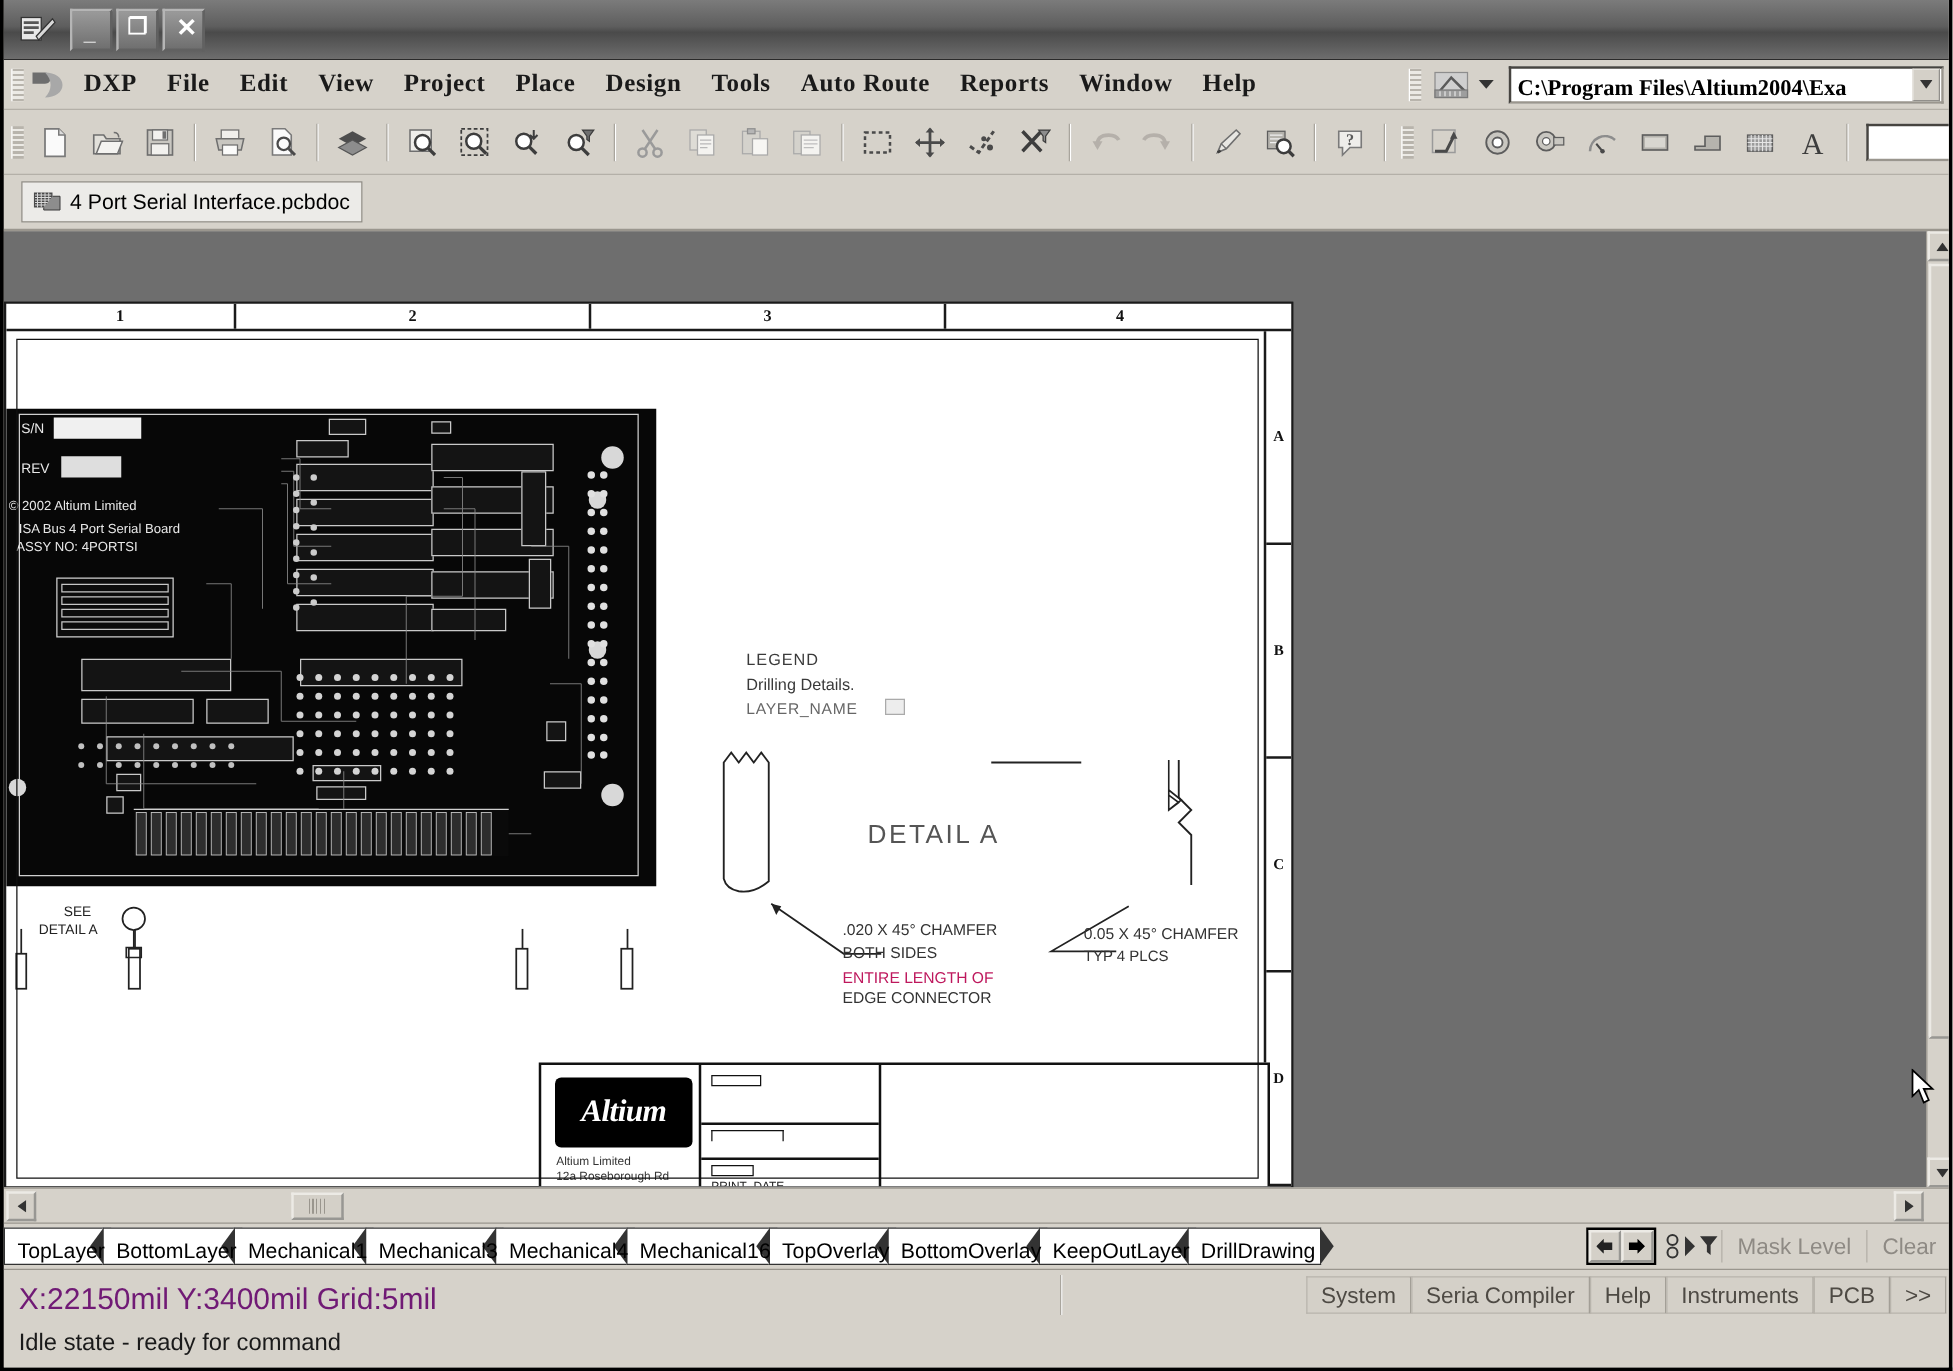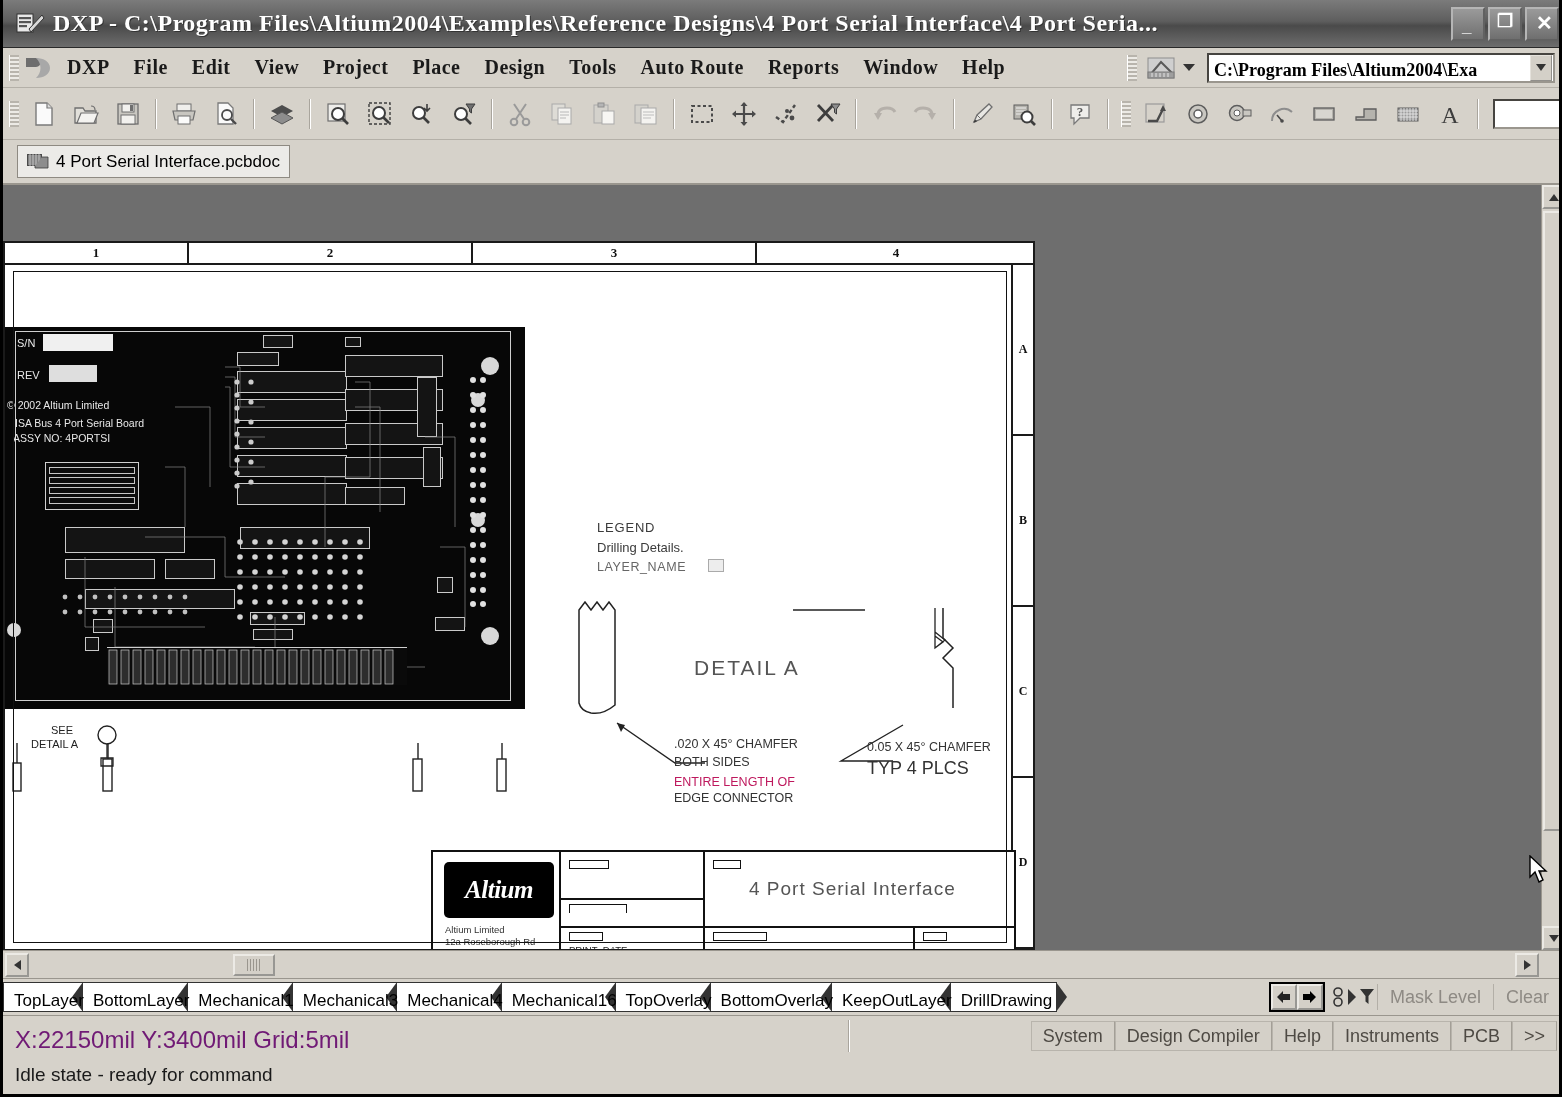--- a/index.html
+++ b/index.html
@@ -400,21 +400,20 @@
   <div id="titlebar">
     <div id="title-icon">
       <svg width="30" height="30" viewBox="0 0 30 30">
         <rect x="2" y="5" width="16" height="18" fill="#e8e8e8" stroke="#333"></rect>
         <rect x="4" y="8" width="12" height="2.2" fill="#555"></rect>
         <rect x="4" y="12" width="12" height="2.2" fill="#555"></rect>
         <rect x="4" y="16" width="8" height="2.2" fill="#555"></rect>
         <path d="M14 20 L27 6 L29 9 L16 23 Z" fill="#d8d8d8" stroke="#333"></path>
       </svg>
     </div>
-    <div id="title-text">DXP - C:\Program Files\Altium2004\Examples\Reference Designs\4 Port Serial Interface\4 Port Seria...</div>
     <div class="winbtn">
       <span style="left:9px;top:9px;font-size:17px;line-height:1">_</span>
     </div>
     <div class="winbtn">
       <span style="left:7px;top:3px;font-size:18px;line-height:1">❐</span>
     </div>
     <div class="winbtn">
       <span style="left:9px;top:4px;font-size:20px;line-height:1">✕</span>
     </div>
   </div>
@@ -1001,48 +1000,40 @@
       <svg style="position:absolute;left:828px;top:480px" width="120" height="70" viewBox="0 0 120 70">
         <path d="M70 2 L8 38 L60 38" fill="none" stroke="#222" stroke-width="1.4"></path>
       </svg>
 
       <div class="txtb" style="left:669px;top:494px;font-size:12.5px;color:#333">.020 X 45° CHAMFER</div>
       <div class="txtb" style="left:669px;top:512px;font-size:12.5px;color:#333">BOTH SIDES</div>
       <div class="txtb" style="left:669px;top:532px;font-size:12.5px;color:#be185d">ENTIRE LENGTH OF</div>
       <div class="txtb" style="left:669px;top:548px;font-size:12.5px;color:#333">EDGE CONNECTOR</div>
 
       <div class="txtb" style="left:862px;top:497px;font-size:12.5px;color:#333">0.05 X 45° CHAMFER</div>
-      <div class="txtb" style="left:862px;top:515px;font-size:18px;color:#333">TYP 4 PLCS</div>
+      <div class="txtb" style="left:862px;top:515px;font-size:12px;color:#333">TYP 4 PLCS</div>
 
       <div id="titleblock">
         <div id="tb-logo-cell">
           <div id="altium-logo">
             <span class="wm">Altium</span>
           </div>
           <div style="position:absolute;left:12px;top:72px;font-size:9.5px;color:#333;font-family:'Liberation Sans',sans-serif;">Altium Limited</div>
           <div style="position:absolute;left:12px;top:84px;font-size:9.5px;color:#333;font-family:'Liberation Sans',sans-serif;">12a Roseborough Rd</div>
         </div>
 
         <div style="width:144px;border-right:2px solid #111;position:relative">
           <div class="fieldbox" style="left:8px;top:8px;width:40px;height:9px"></div>
           <div style="position:absolute;left:0;top:46px;width:100%;height:2px;background:#111"></div>
           <div class="fieldbox" style="left:8px;top:52px;width:58px;height:9px;border-bottom:none;"></div>
           <div style="position:absolute;left:0;top:74px;width:100%;height:2px;background:#111"></div>
           <div class="fieldbox" style="left:8px;top:80px;width:34px;height:9px"></div>
           <div style="position:absolute;left:8px;top:92px;font-size:9.5px;color:#222;font-family:'Liberation Sans',sans-serif;">PRINT_DATE</div>
         </div>
 
-        <div style="flex:1 1 auto;position:relative">
-          <div class="fieldbox" style="left:8px;top:8px;width:28px;height:9px"></div>
-          <div style="position:absolute;left:44px;top:26px;font-size:19px;color:#555;letter-spacing:1px;font-family:'Liberation Sans',sans-serif;">4 Port Serial Interface</div>
-          <div style="position:absolute;left:0;top:74px;width:100%;height:2px;background:#111"></div>
-          <div class="fieldbox" style="left:8px;top:80px;width:54px;height:9px"></div>
-          <div style="position:absolute;left:208px;top:74px;width:2px;height:29px;background:#111"></div>
-          <div class="fieldbox" style="left:218px;top:80px;width:24px;height:9px"></div>
-        </div>
       </div>
 
       <div style="position:absolute;left:8px;top:28px;right:26px;bottom:6px;border:1.5px solid #111;pointer-events:none"></div>
     </div>
 
     <div id="vscroll">
       <div class="sbtn" style="position:absolute;left:0;top:0">
         <svg width="10" height="7" viewBox="0 0 10 7">
             <path d="M5 0 L10 7 L0 7 Z" fill="#333"></path>
           </svg>
@@ -1137,21 +1128,21 @@
   <div id="statusbar">
     <div id="status-coords">X:22150mil Y:3400mil    Grid:5mil</div>
     <div id="status-sep"></div>
     <div id="status-msg">Idle state - ready for command</div>
 
     <div id="panel-buttons">
       <div class="pbtn">
           <span>System</span>
         </div>
       <div class="pbtn">
-          <span>Design Compiler</span>
+          <span>Seria Compiler</span>
         </div>
       <div class="pbtn">
           <span>Help</span>
         </div>
       <div class="pbtn">
           <span>Instruments</span>
         </div>
       <div class="pbtn">
           <span>PCB</span>
         </div>

